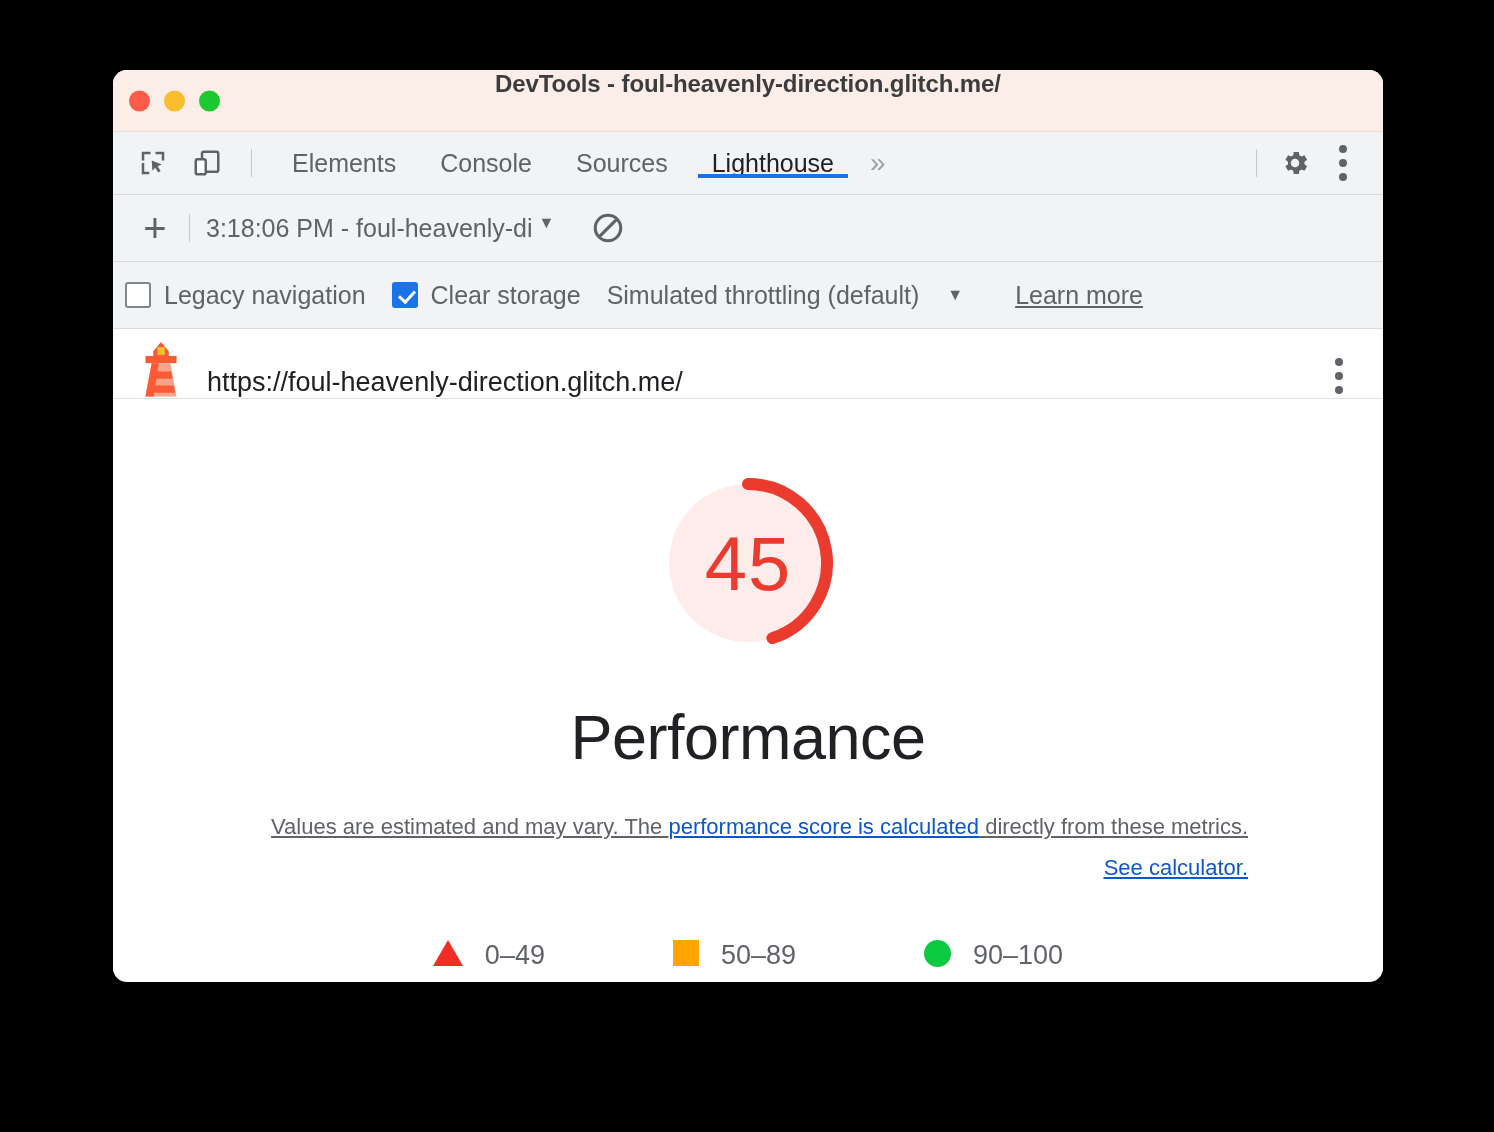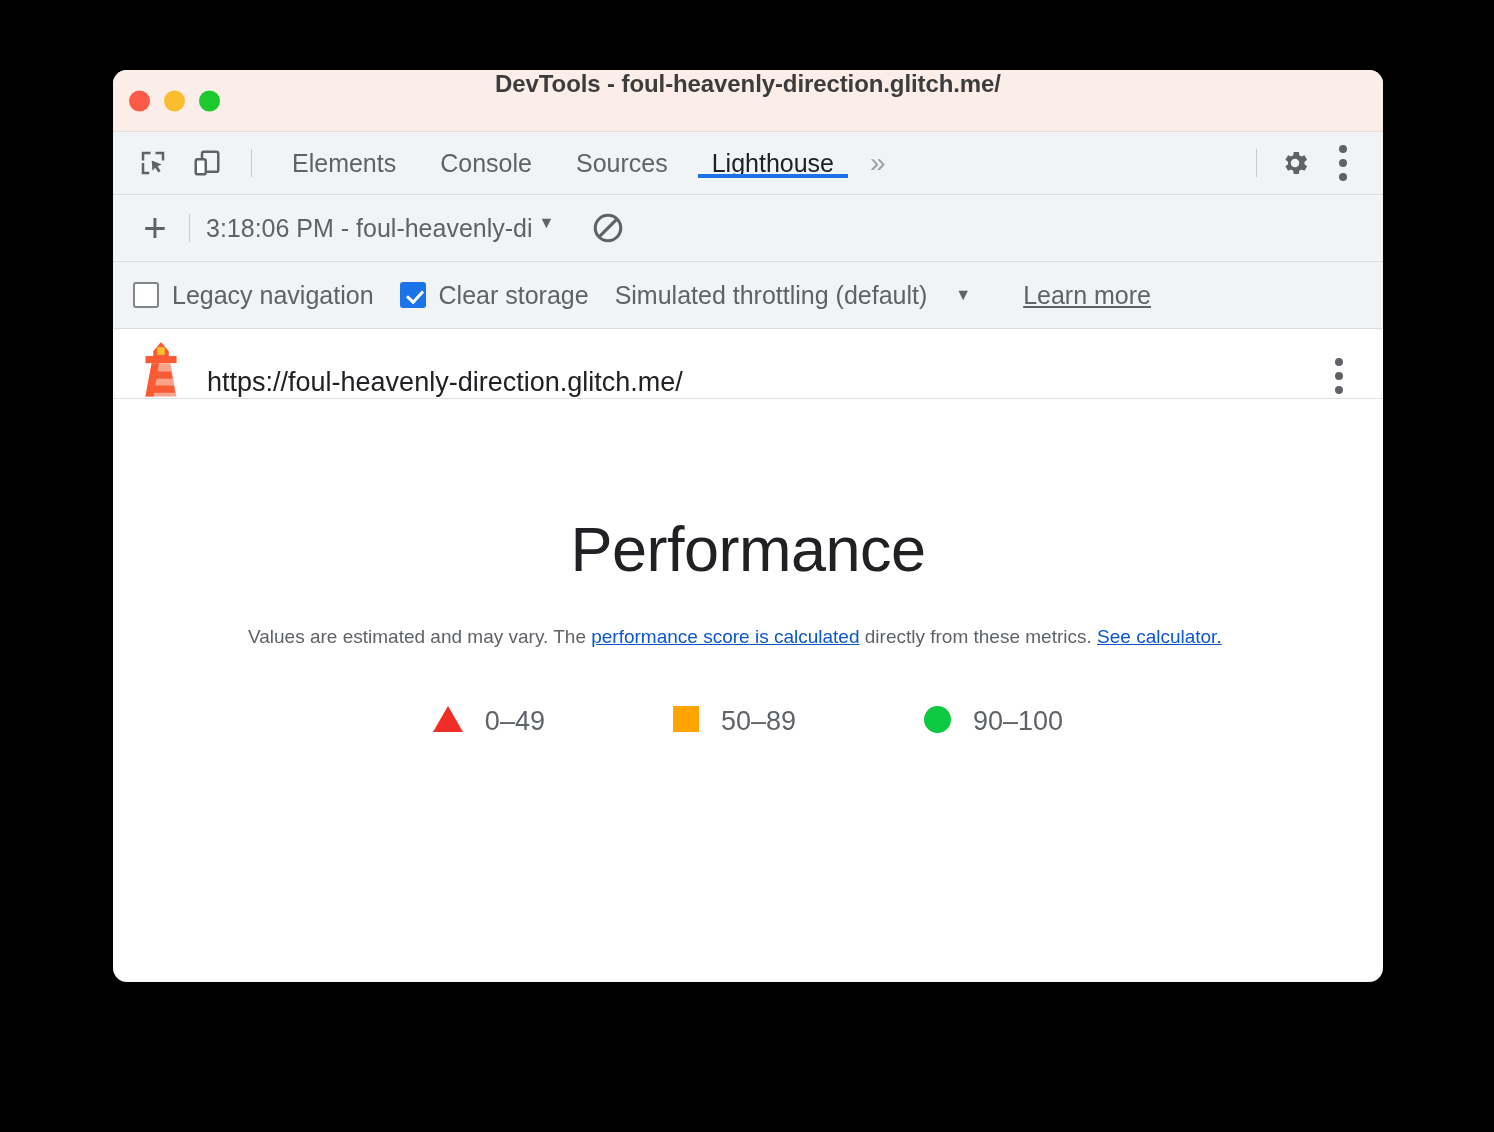--- a/index.html
+++ b/index.html
@@ -171,21 +171,21 @@
     display: flex; align-items: center; justify-content: center;
   }
 
   
   .options-row {
     height: 67px;
     background: #f1f3f4;
     border-bottom: 1px solid #d9dadc;
     display: flex;
     align-items: center;
-    padding-left: 20px;
+    padding-left: 12px;
     gap: 0;
   }
   .opt {
     display: flex;
     align-items: center;
     gap: 13px;
     margin-right: 26px;
   }
   .cbox {
     width: 26px; height: 26px;
@@ -287,24 +287,25 @@
   .cat-title {
     margin-top: 44px;
     font-size: 63px;
     color: #202124;
     font-weight: normal;
     letter-spacing: -0.5px;
   }
   .cat-desc {
     margin-top: 34px;
     width: 1000px;
-    text-align: left;
-    font-size: 19px;
+    text-align: right;
+    font-size: 22px;
     line-height: 1.85;
     color: #5f6368;
+    text-decoration: underline;
   }
   .cat-desc a {
     color: #0b57d0;
     text-decoration: underline;
   }
   .legend {
     margin-top: 52px;
     display: flex;
     align-items: center;
     gap: 128px;
@@ -452,20 +453,27 @@
       <span class="url-text">https://foul-heavenly-direction.glitch.me/</span>
       <div class="kebab">
         <i></i>
         <i></i>
         <i></i>
       </div>
     </div>
 
     <div class="report">
 
+      <div class="gauge-wrap">
+        <svg id="gauge-svg" width="188" height="188" viewBox="0 0 188 188">
+          <circle cx="94" cy="94" r="79" fill="#fdecea"></circle>
+          <path id="gauge-arc" fill="none" stroke="#eb3a2e" stroke-width="12" stroke-linecap="round" d="M 94 15 A 79 79 0 0 1 118.41234255562085 169.1334647873171"></path>
+        </svg>
+        <div class="gauge-num">45</div>
+      </div>
 
       <div class="cat-title">Performance</div>
 
       <div class="cat-desc">
         <span>Values are estimated and may vary. The </span><a href="#">performance score is calculated</a><span> directly from these metrics. </span><a href="#">See calculator.</a>
       </div>
 
       <div class="legend">
         <div class="legend-item">
           <span class="shape-tri"></span>

